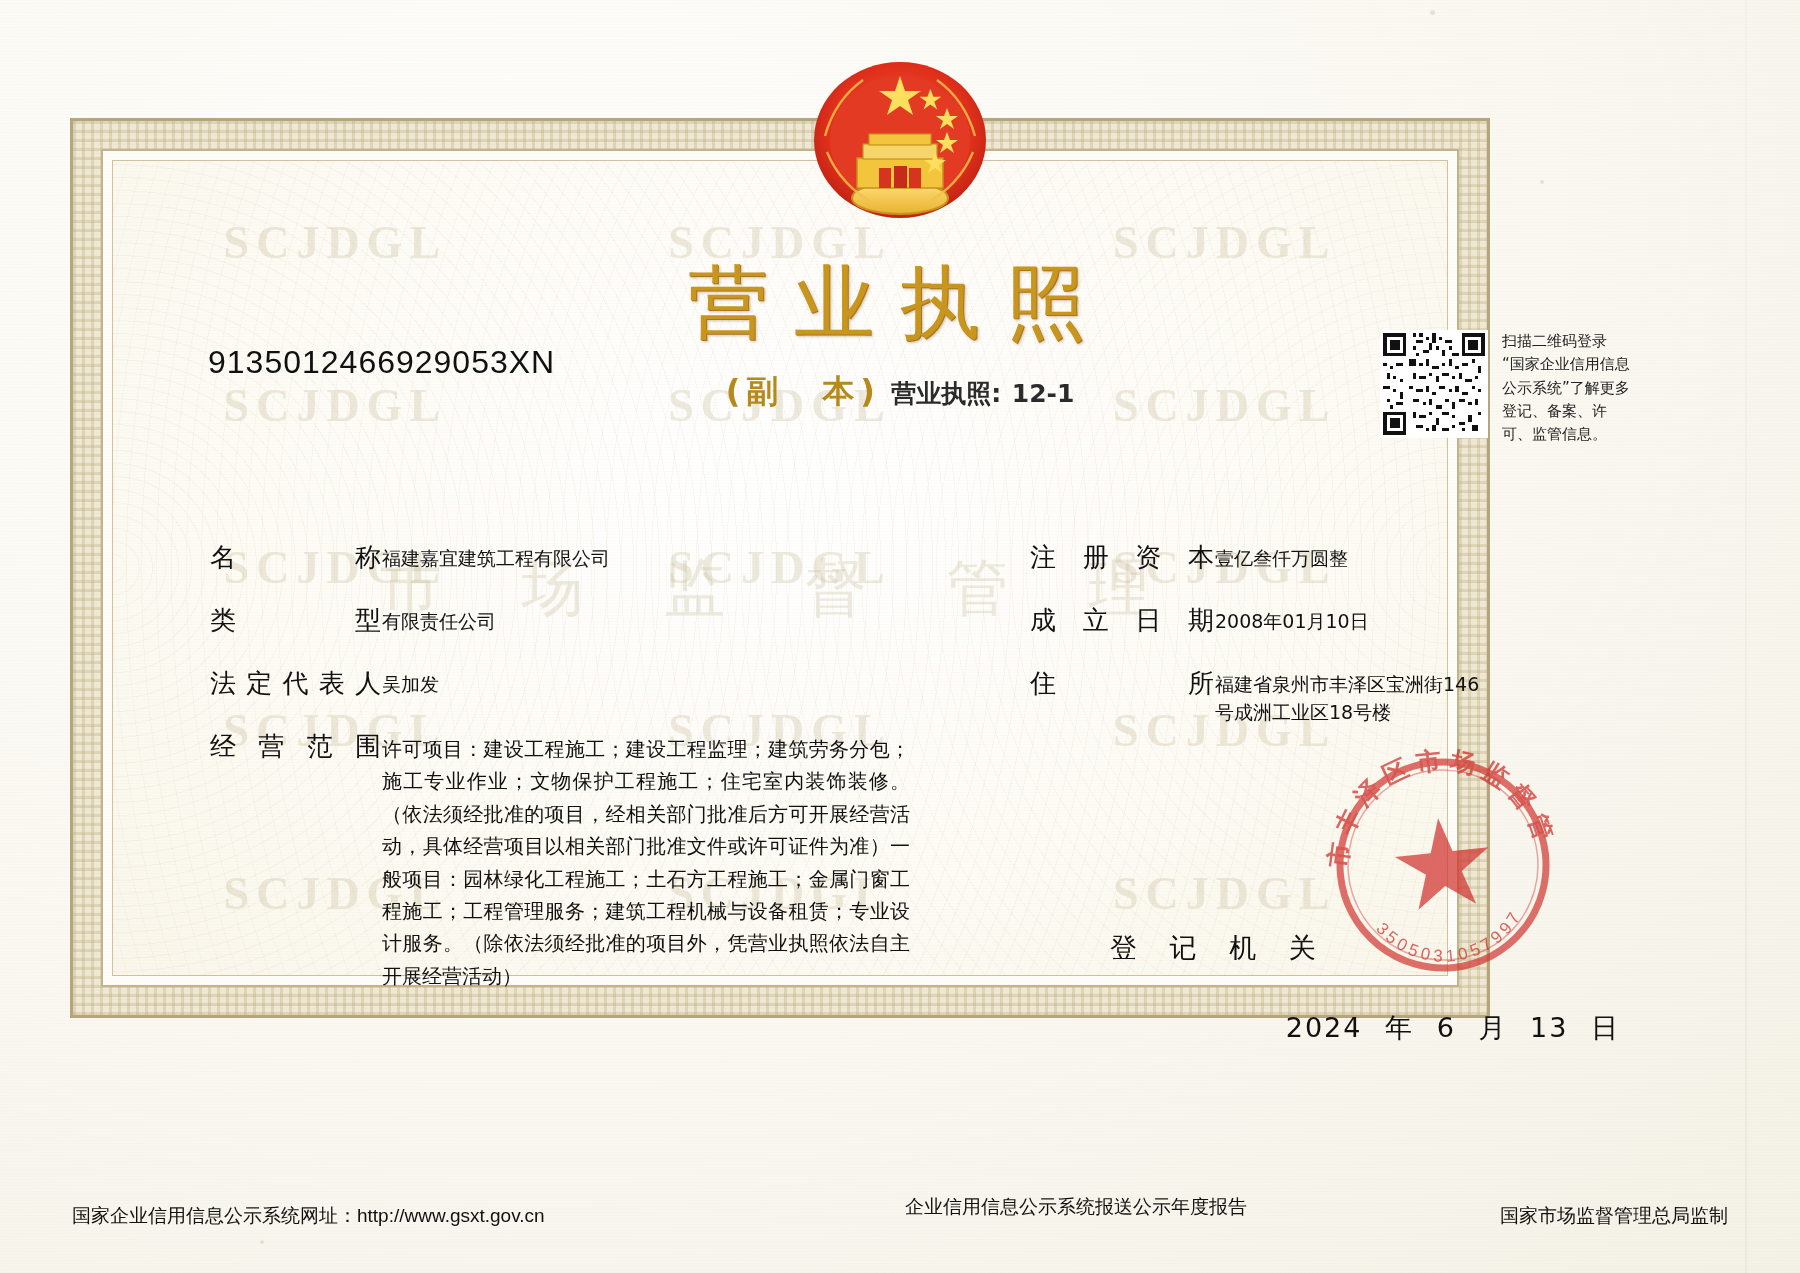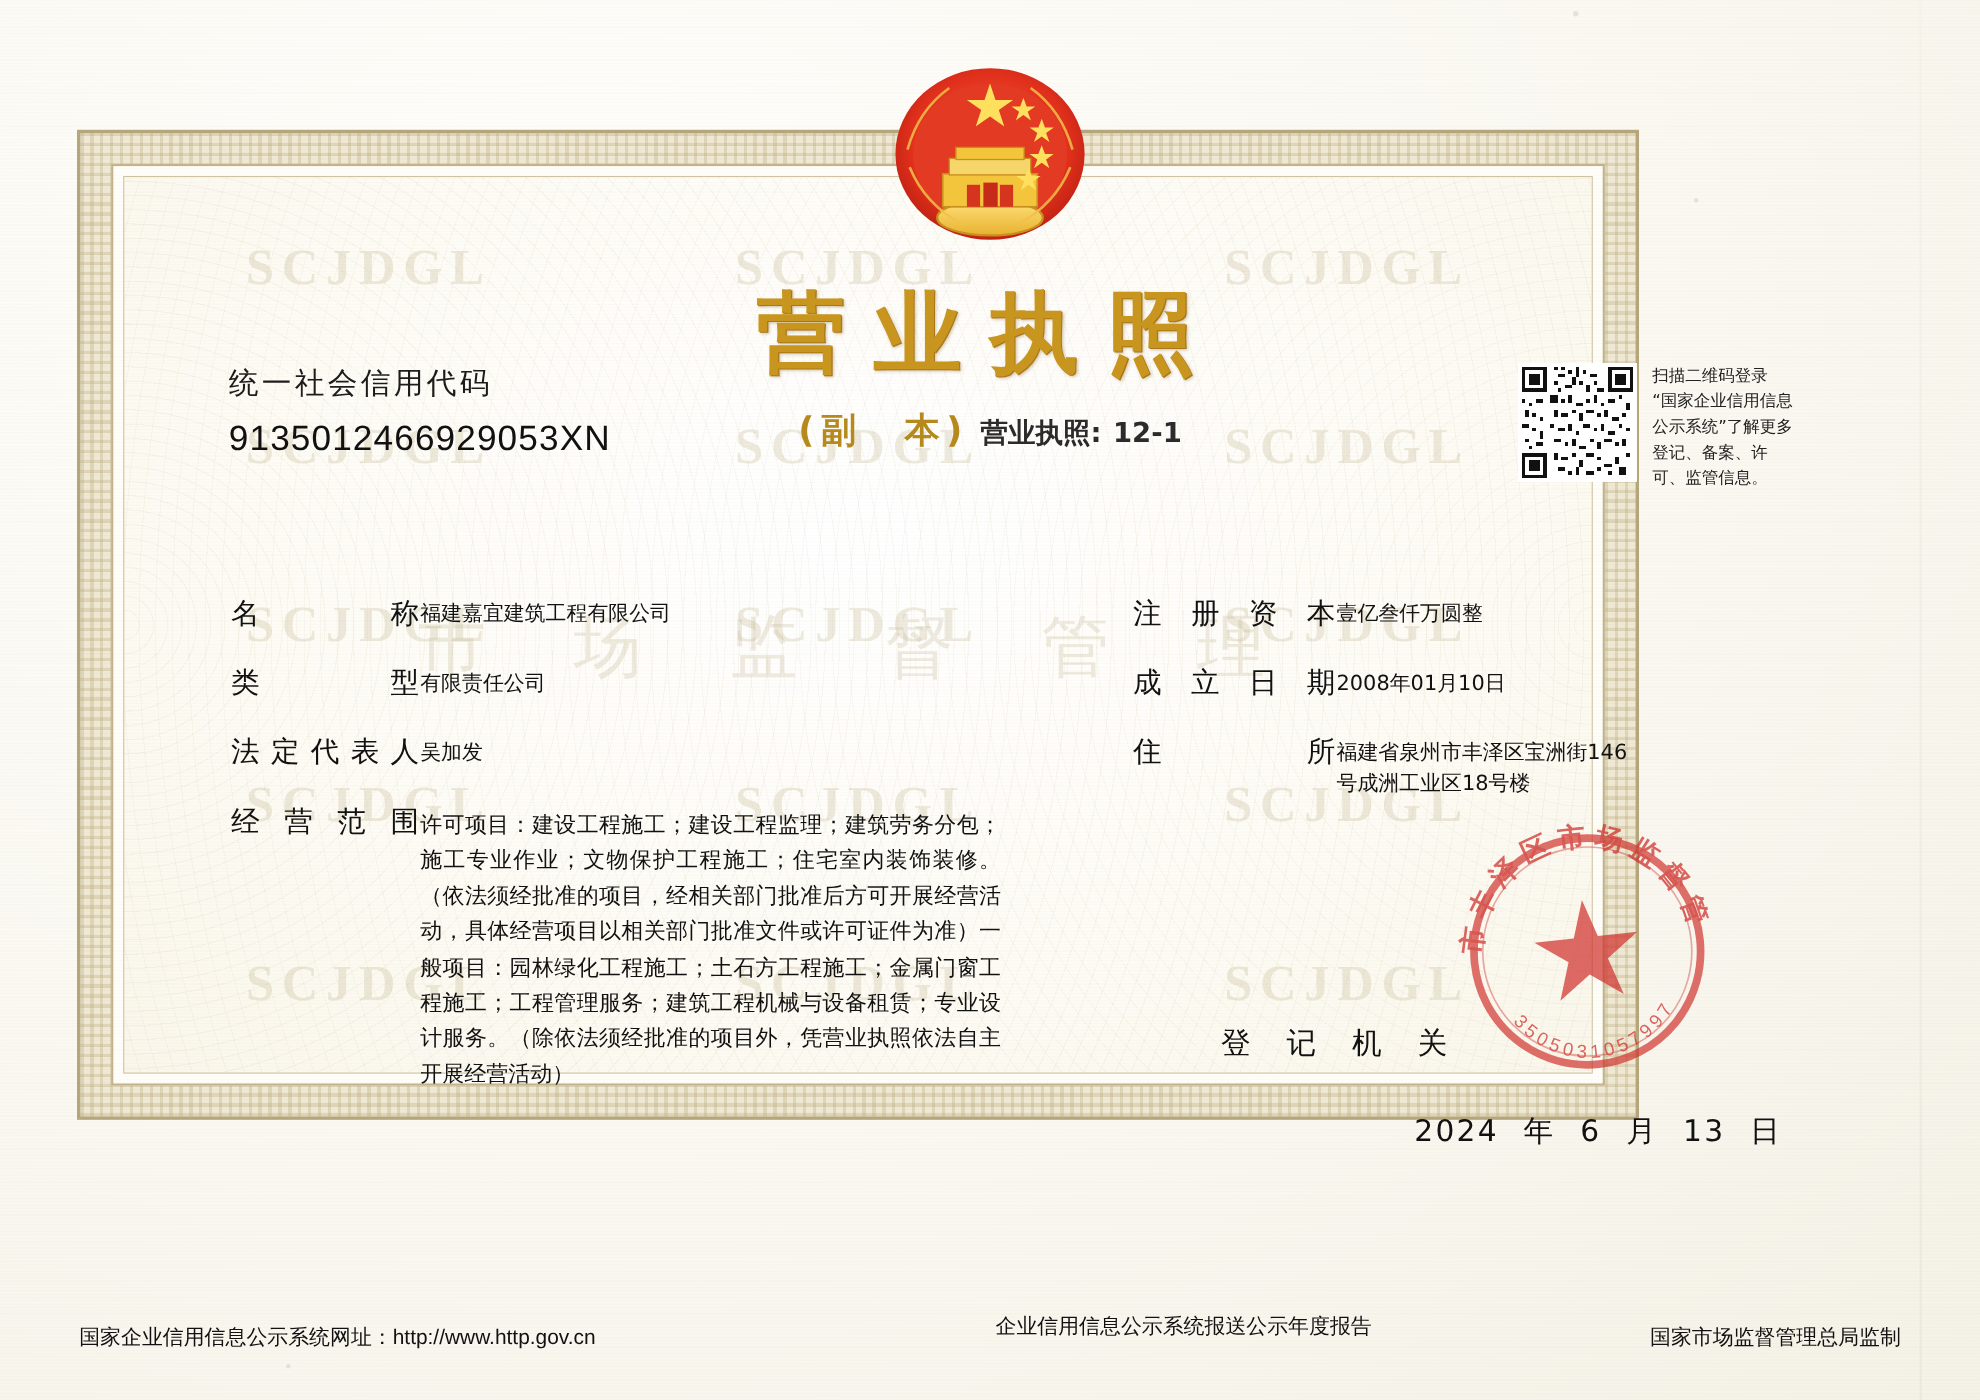--- a/index.html
+++ b/index.html
@@ -82,21 +82,21 @@
   
   .emblem{
     position:absolute;left:50%;top:40px;transform:translateX(-50%);
     width:190px;height:185px;z-index:6;
   }
   
   .title{
     position:absolute;left:0;right:0;top:250px;text-align:center;z-index:5;
   }
   .title-main{
-    font-size:80px;letter-spacing:26px;font-weight:bold;
+    font-size:80px;letter-spacing:26px;font-weight:normal;
     color:#c8961f;
     text-shadow:1px 1px 0 #a9761a, 2px 2px 3px rgba(120,80,10,.35);
     font-family:"DejaVu Sans","Liberation Sans",sans-serif;
   }
   .title-sub{
     margin-top:12px;
     font-size:30px;color:#2b2b2b;font-weight:bold;
     font-family:"DejaVu Sans","Liberation Sans",sans-serif;
   }
   .title-sub .paren{color:#b5891c;letter-spacing:6px;font-size:32px;}
@@ -251,21 +251,20 @@
   <div class="title">
     <div class="title-main">营业执照</div>
     <div class="title-sub">
       <span class="paren">(副　本)</span>
       <span class="num">营业执照:</span>
       <span class="num">12-1</span>
     </div>
   </div>
 
   <div class="credit">
-    <div class="credit-label">统一社会信用代码</div>
     <div class="credit-value">9135012466929053XN</div>
   </div>
 
   <div class="qr-wrap">
     <div class="qr">
       <svg viewBox="0 0 33 33" width="108" height="108" shape-rendering="crispEdges">
         <rect width="33" height="33" fill="#fff"></rect>
         <g fill="#111">
           <rect x="1" y="1" width="7" height="7"></rect>
             <rect x="2" y="2" width="5" height="5" fill="#fff"></rect>
@@ -468,21 +467,21 @@
     <b>2024</b>
     <span class="d">年</span>
     <b>6</b>
     <span class="d">月</span>
     <b>13</b>
     <span class="d">日</span>
   </div>
 
   <div class="footer">
     <div class="fl">
-      <span>国家企业信用信息公示系统网址：</span><span class="url">http://www.http.gov.cn</span>
+      <span>国家企业信用信息公示系统网址：</span><span class="url">http://www.gsxt.gov.cn</span>
     </div>
     <div class="fc">
       <div>企业信用信息公示系统报送公示年度报告</div>
     </div>
     <div class="fr">国家市场监督管理总局监制</div>
   </div>
 
   <div class="scanline"></div>
   <div class="speck" style="left:1430px;top:10px;width:5px;height:5px;"></div>
   <div class="speck" style="left:1540px;top:180px;width:4px;height:4px;"></div>

